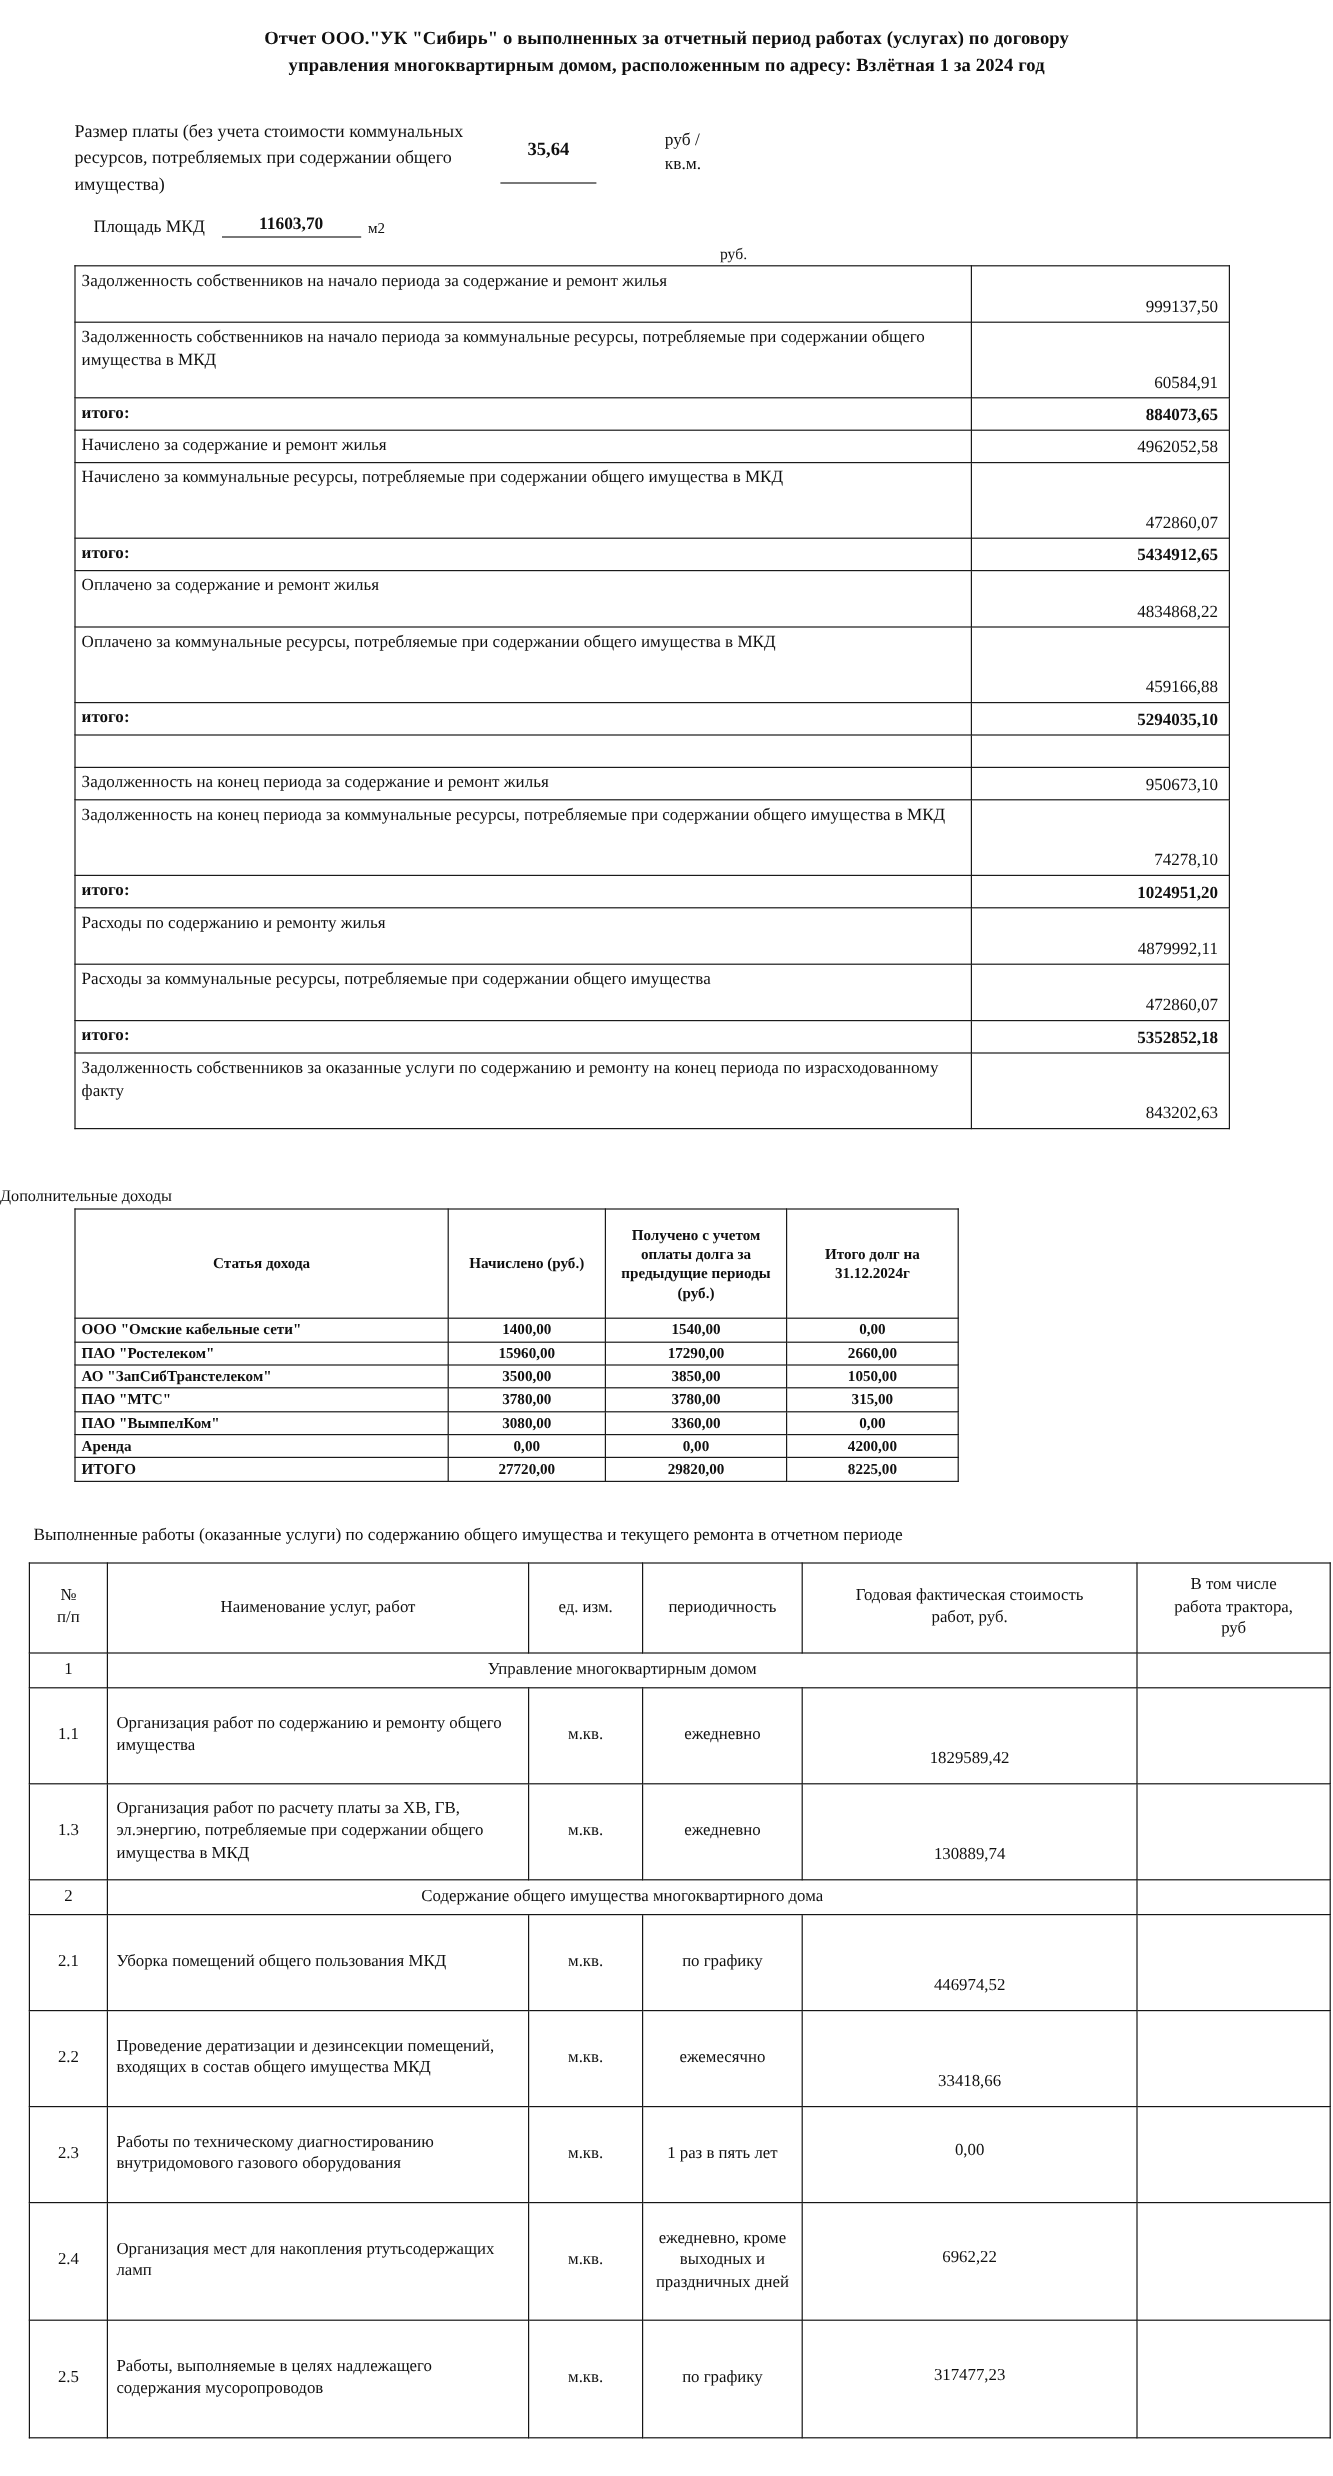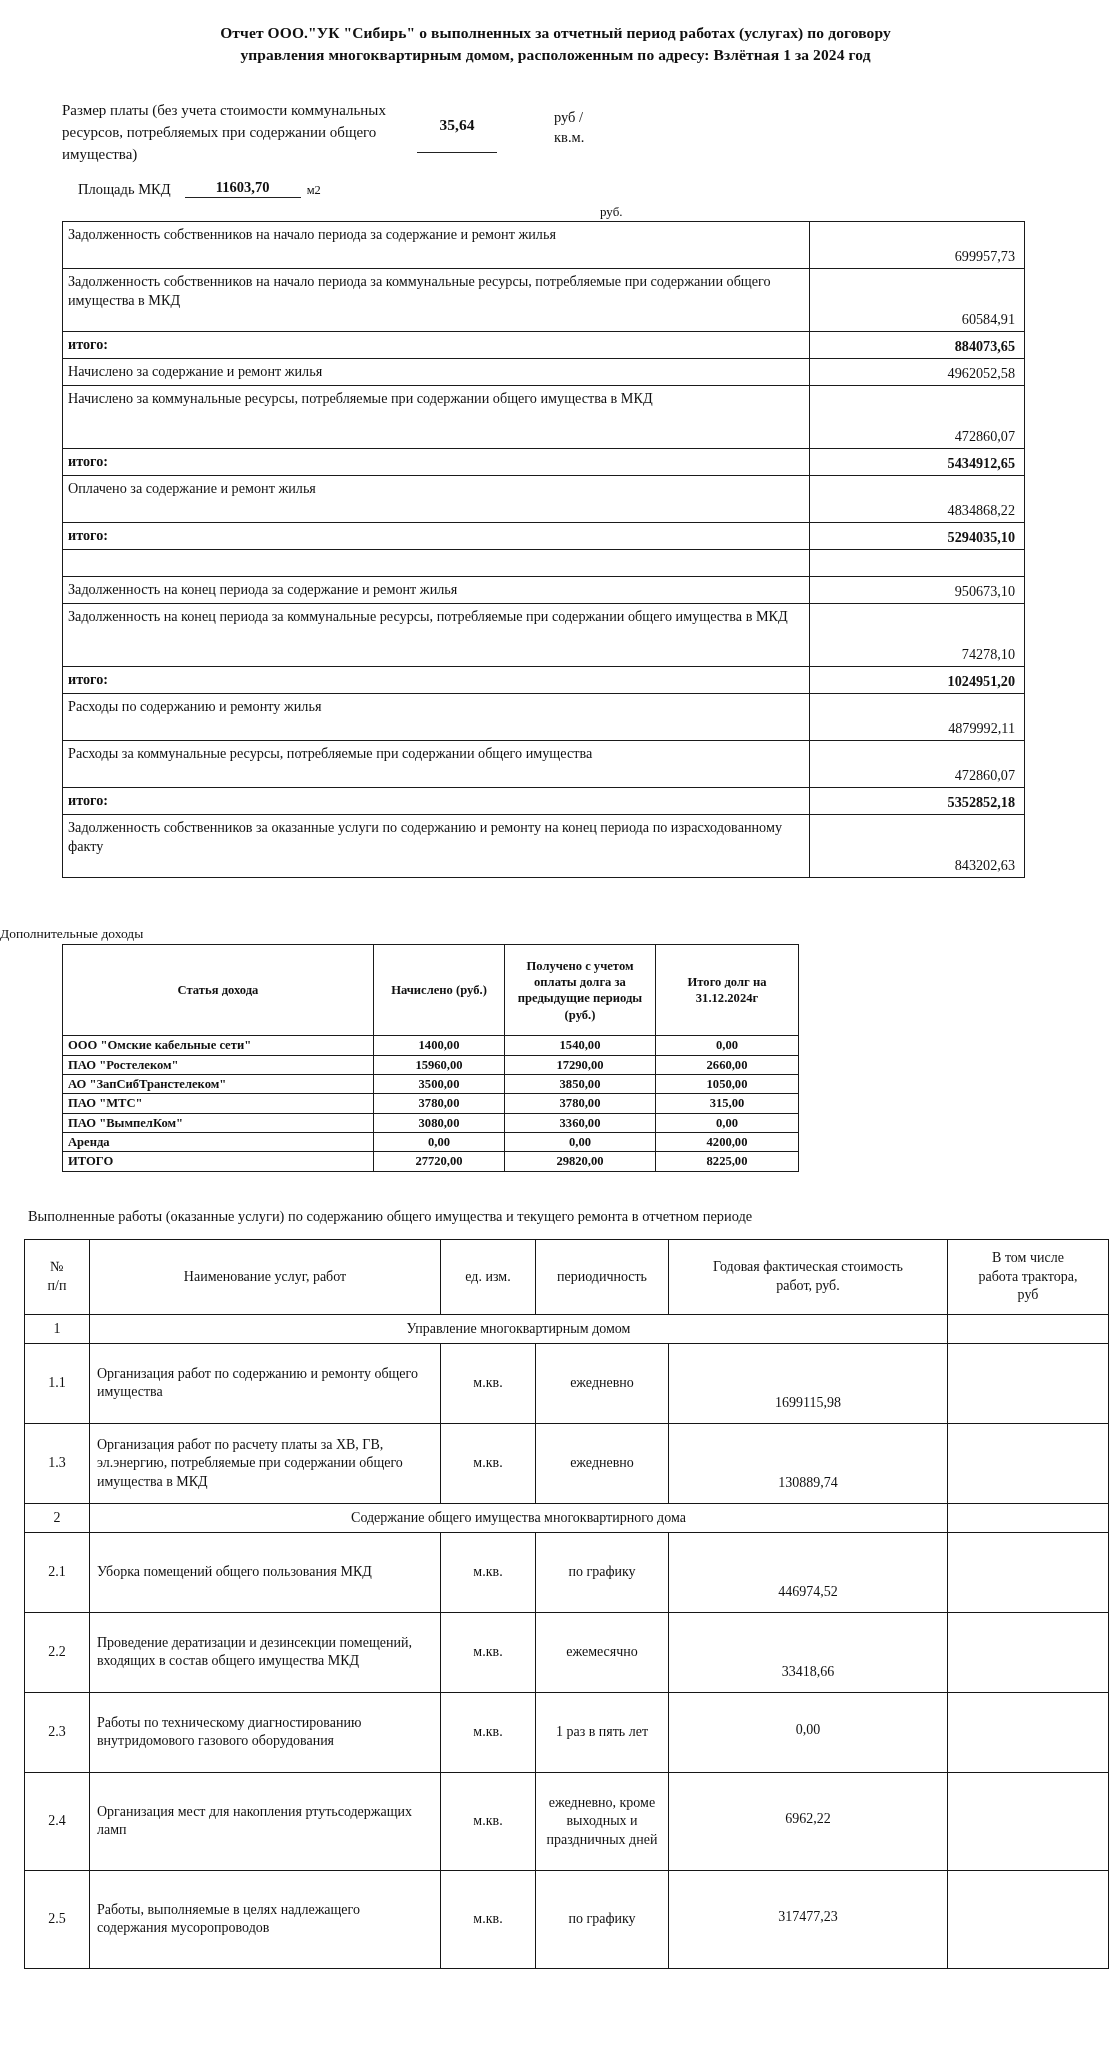--- a/index.html
+++ b/index.html
@@ -230,21 +230,21 @@
     <span class="area-label">Площадь МКД</span>
     <span class="area-value">11603,70</span>
     <span class="area-unit">м2</span>
   </div>
 
   <div class="rub-label">руб.</div>
   <table class="fin">
     <tbody>
       <tr class="tall">
         <td class="lbl">Задолженность собственников на начало периода за содержание и ремонт жилья</td>
-        <td class="val">699957,73</td>
+        <td class="val">999137,50</td>
       </tr>
       <tr class="xtall">
         <td class="lbl">Задолженность собственников на начало периода за коммунальные ресурсы, потребляемые при содержании общего имущества в МКД</td>
         <td class="val">60584,91</td>
       </tr>
       <tr class="short total">
         <td class="lbl">итого:</td>
         <td class="val">884073,65</td>
       </tr>
       <tr class="short">
@@ -255,20 +255,24 @@
         <td class="lbl">Начислено за коммунальные ресурсы, потребляемые при содержании общего имущества в МКД</td>
         <td class="val">472860,07</td>
       </tr>
       <tr class="short total">
         <td class="lbl">итого:</td>
         <td class="val">5434912,65</td>
       </tr>
       <tr class="tall">
         <td class="lbl">Оплачено за содержание и ремонт жилья</td>
         <td class="val">4834868,22</td>
+      </tr>
+      <tr class="xtall">
+        <td class="lbl">Оплачено за коммунальные ресурсы, потребляемые при содержании общего имущества в МКД</td>
+        <td class="val">459166,88</td>
       </tr>
       <tr class="short total">
         <td class="lbl">итого:</td>
         <td class="val">5294035,10</td>
       </tr>
       <tr class="short">
         <td class="lbl"></td>
         <td class="val"></td>
       </tr>
       <tr class="short">
@@ -387,21 +391,21 @@
         <td class="np">1</td>
         <td colspan="4" style="text-align:center;">Управление многоквартирным домом</td>
         <td class="trk"></td>
       </tr>
 
       <tr class="r-tall">
         <td class="np">1.1</td>
         <td class="nm">Организация работ по содержанию и ремонту общего имущества</td>
         <td class="ed">м.кв.</td>
         <td class="per">ежедневно</td>
-        <td class="cost">1699115,98</td>
+        <td class="cost">1829589,42</td>
         <td class="trk"></td>
       </tr>
 
 
       <tr class="r-tall">
         <td class="np">1.3</td>
         <td class="nm">Организация работ по расчету платы за ХВ, ГВ, эл.энергию, потребляемые при содержании общего имущества в МКД</td>
         <td class="ed">м.кв.</td>
         <td class="per">ежедневно</td>
         <td class="cost">130889,74</td>

